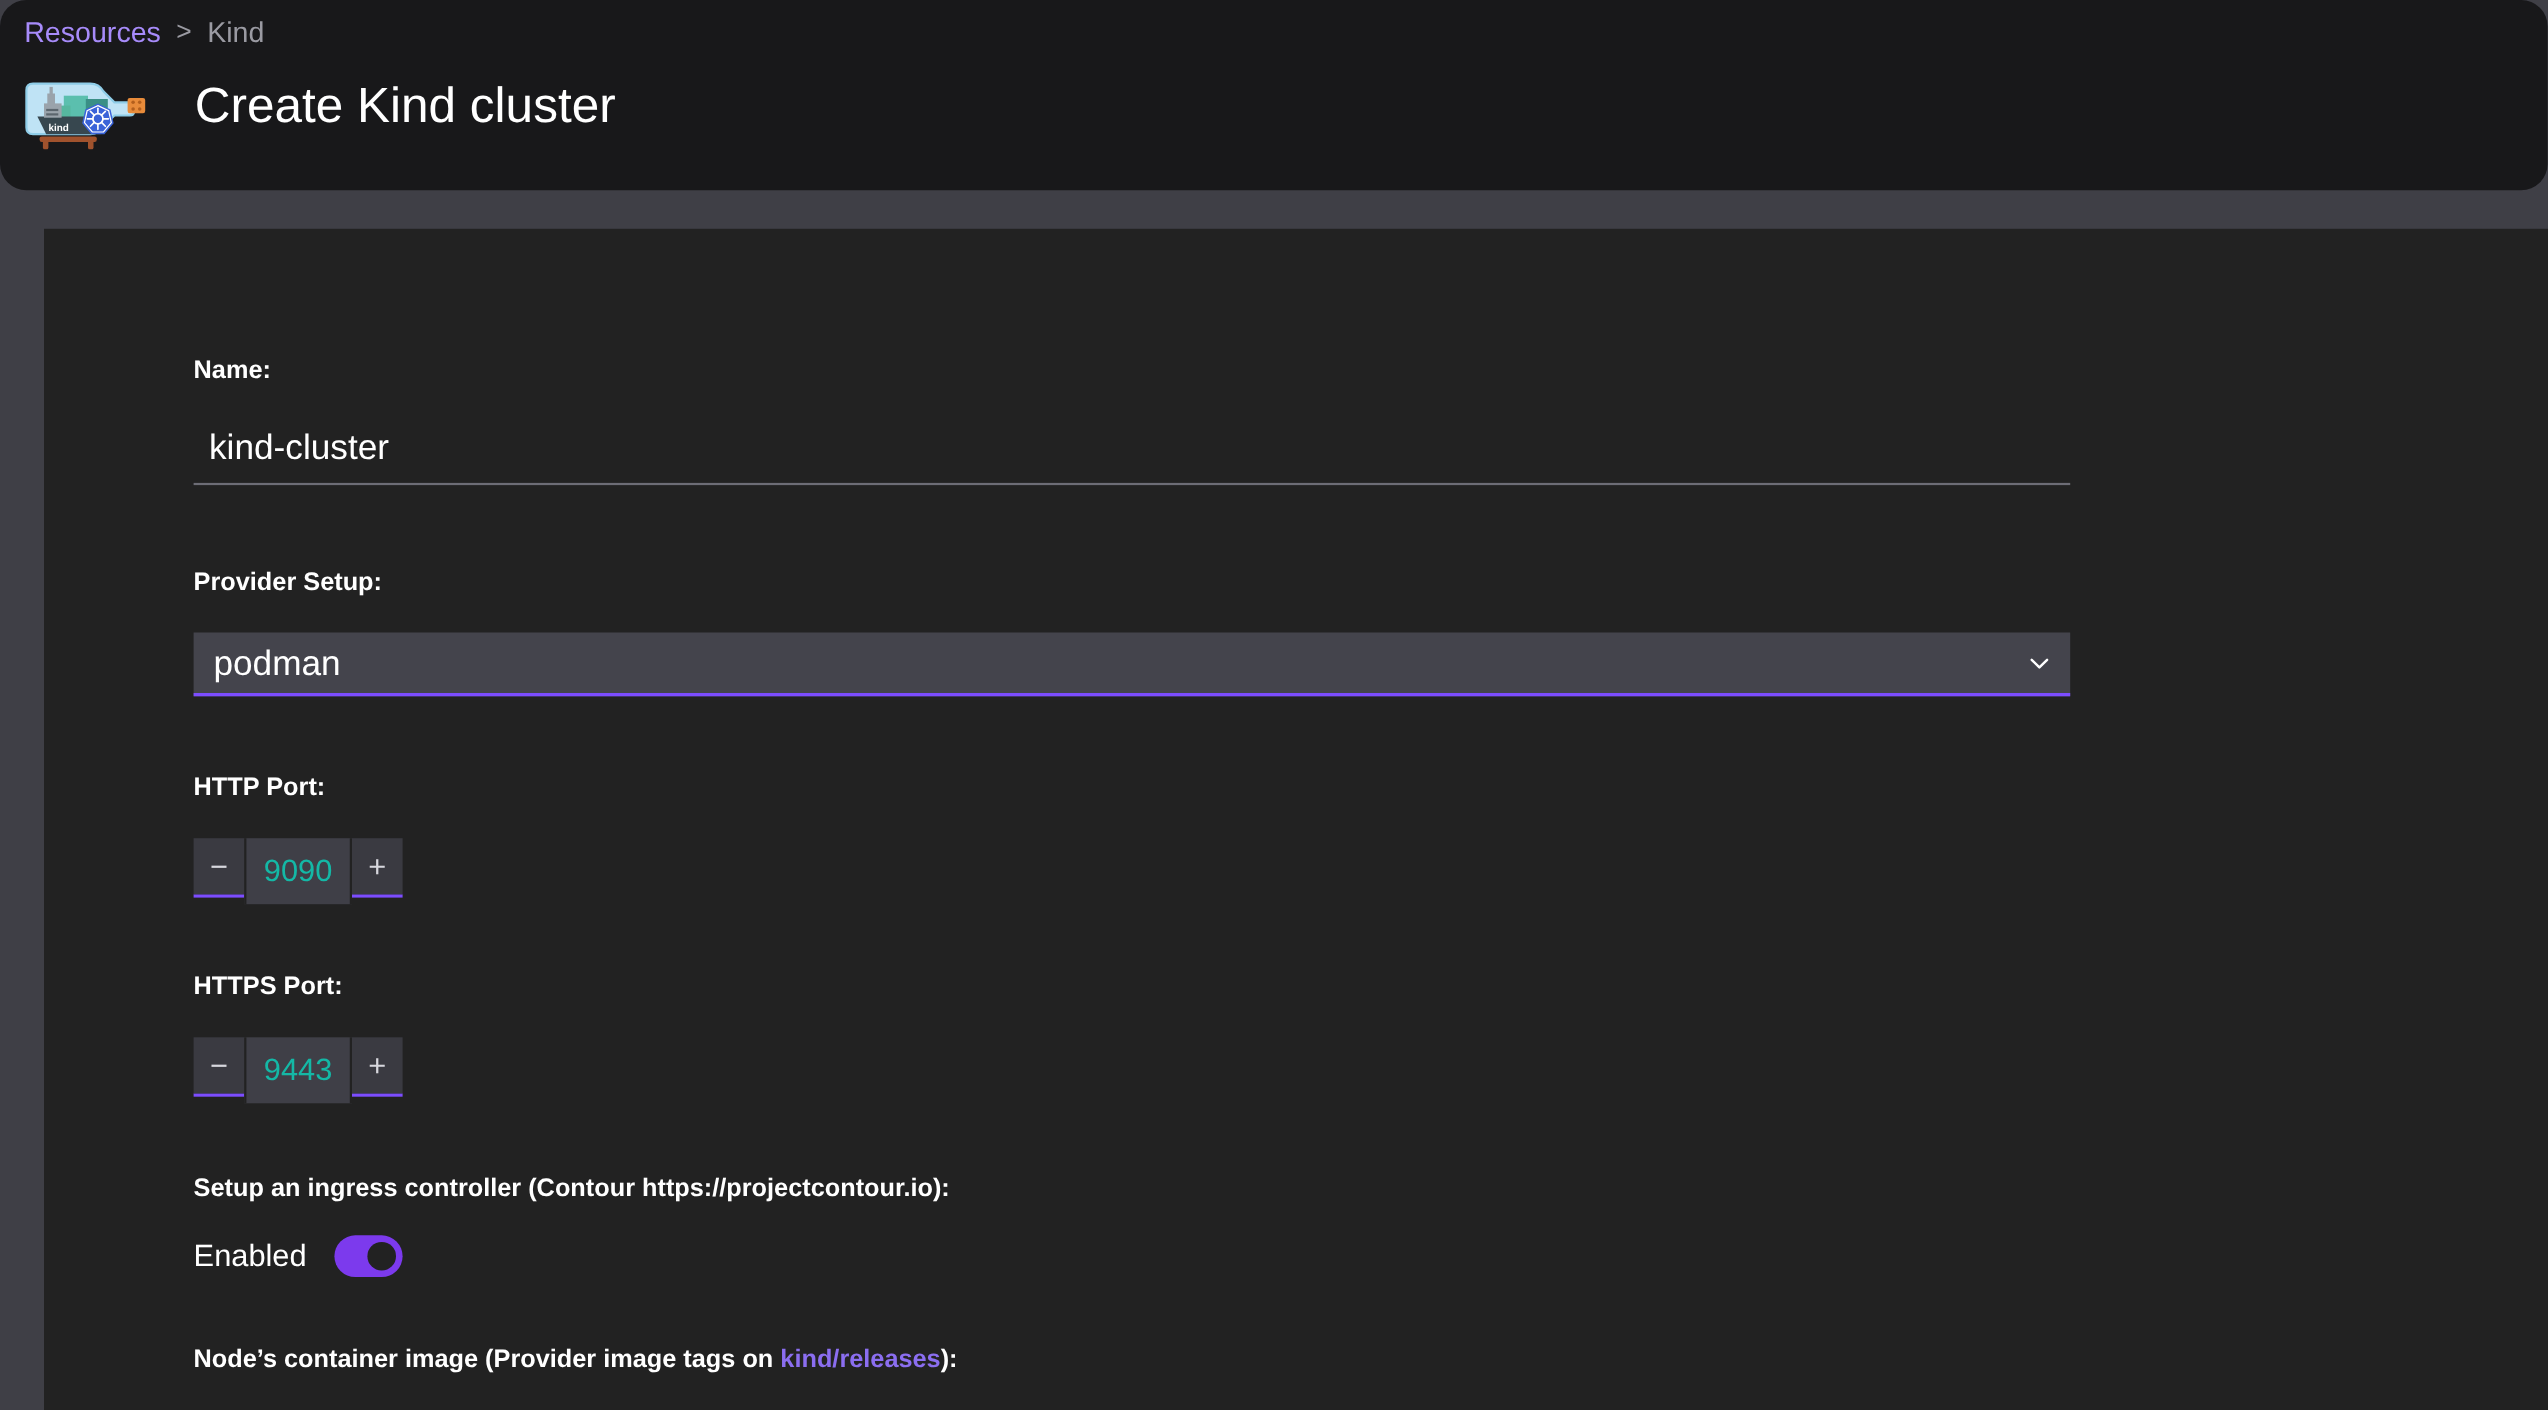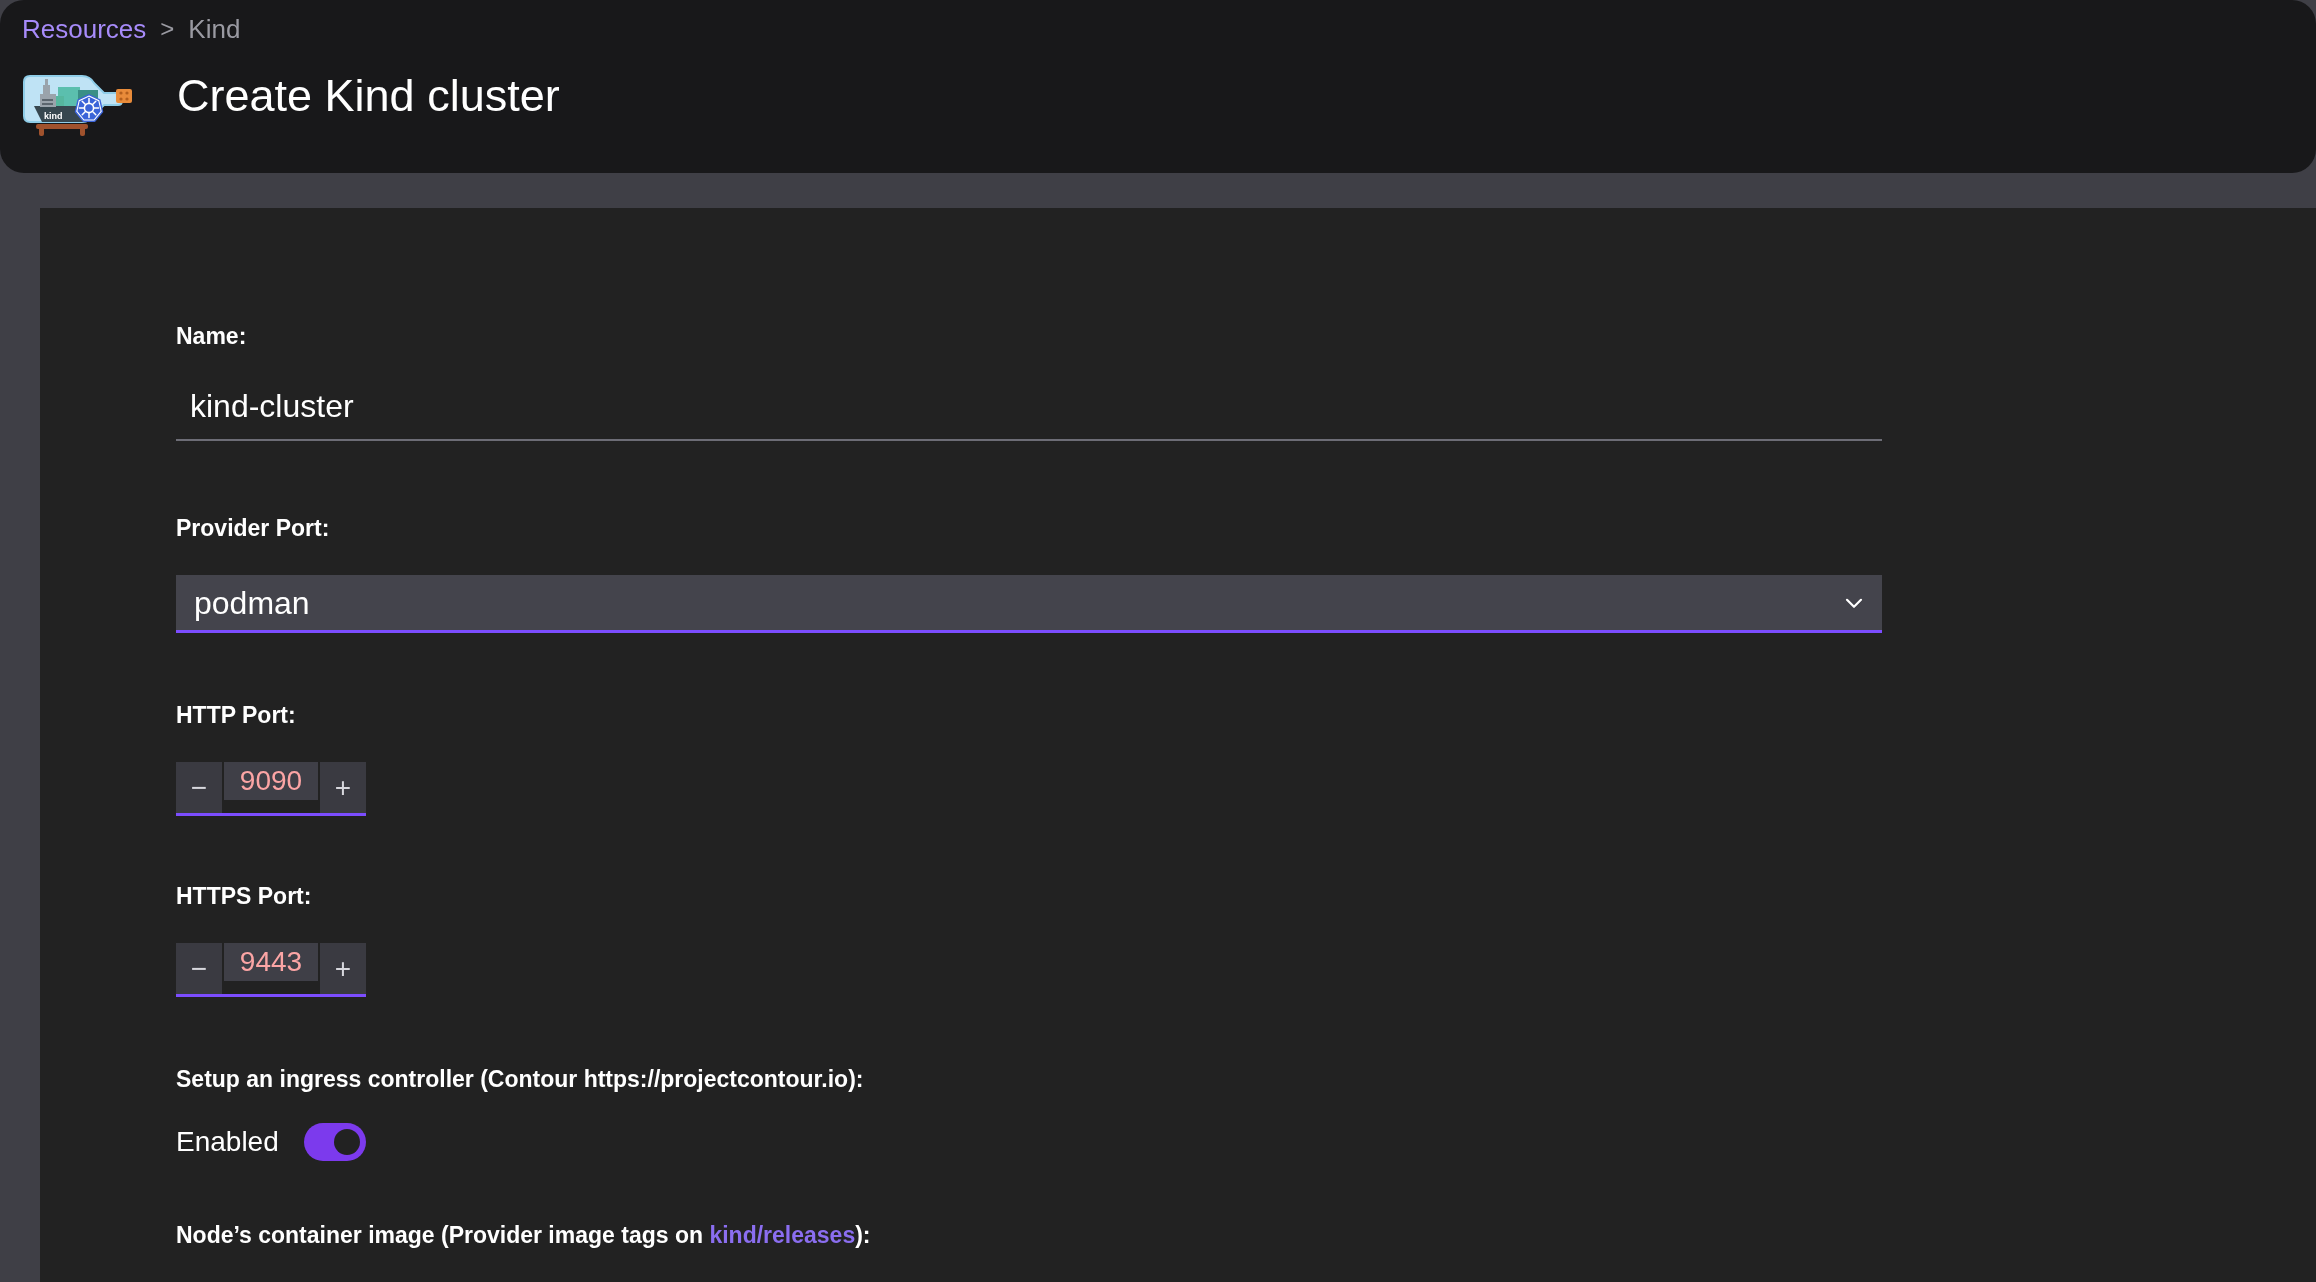--- a/index.html
+++ b/index.html
@@ -176,26 +176,26 @@
     line-height: 51px;
     cursor: pointer;
     outline: none;
     padding: 0;
     display: flex;
     align-items: center;
     justify-content: center;
   }
   .stepper-value {
     width: 98px;
-    height: 38px;
+    height: 60px;
     background: #3f3f47;
     border: none;
     border-left: 2px solid #222222;
     border-right: 2px solid #222222;
-    color: #fca5a5;
+    color: #14b8a6;
     font-family: inherit;
     font-size: 28px;
     text-align: center;
     outline: none;
     padding: 0;
     display: block;
   }
 
   
   .toggle-row {
@@ -293,21 +293,21 @@
 
 <div class="panel">
   <div class="form">
 
     <div class="field" style="top:114px;">
       <div class="field-label">Name:</div>
       <input class="text-input" type="text" value="kind-cluster" style="">
     </div>
 
     <div class="field" style="top:306px;">
-      <div class="field-label">Provider Port:</div>
+      <div class="field-label">Provider Setup:</div>
       <div class="select-wrap">
         <select class="select-box">
           <option>podman</option>
         </select>
         <svg class="select-chevron" viewBox="0 0 24 24">
           <path d="M5 9 L12 16 L19 9" fill="none" stroke="#ffffff" stroke-width="2.2" stroke-linecap="round" stroke-linejoin="round"></path>
         </svg>
       </div>
     </div>
 

